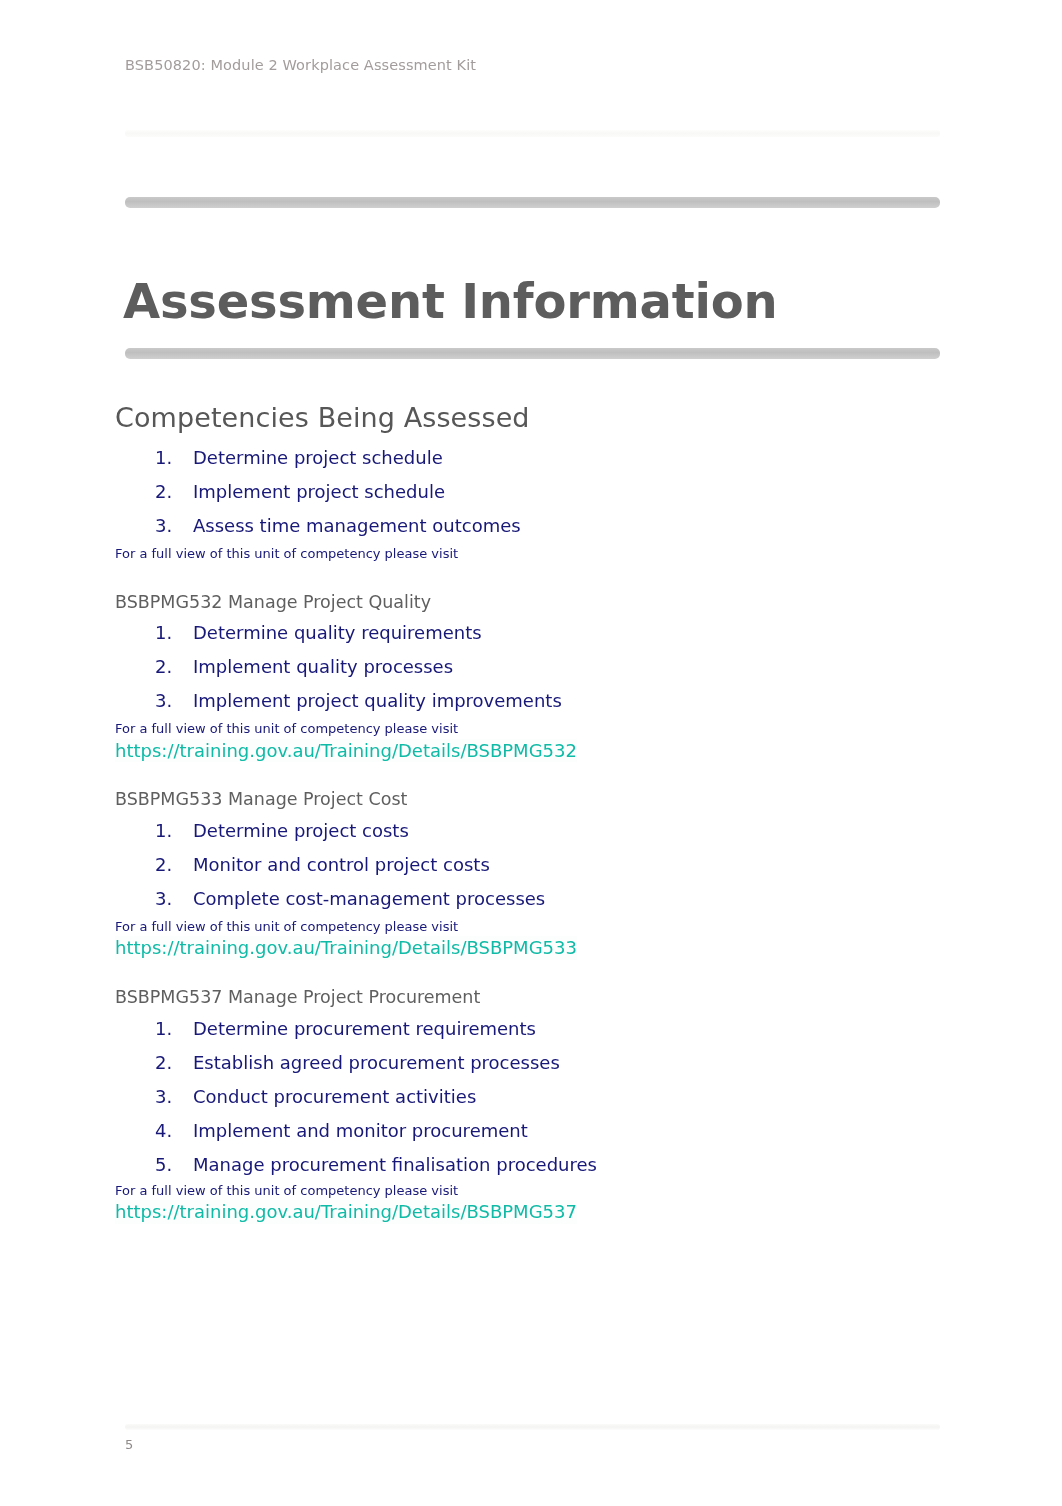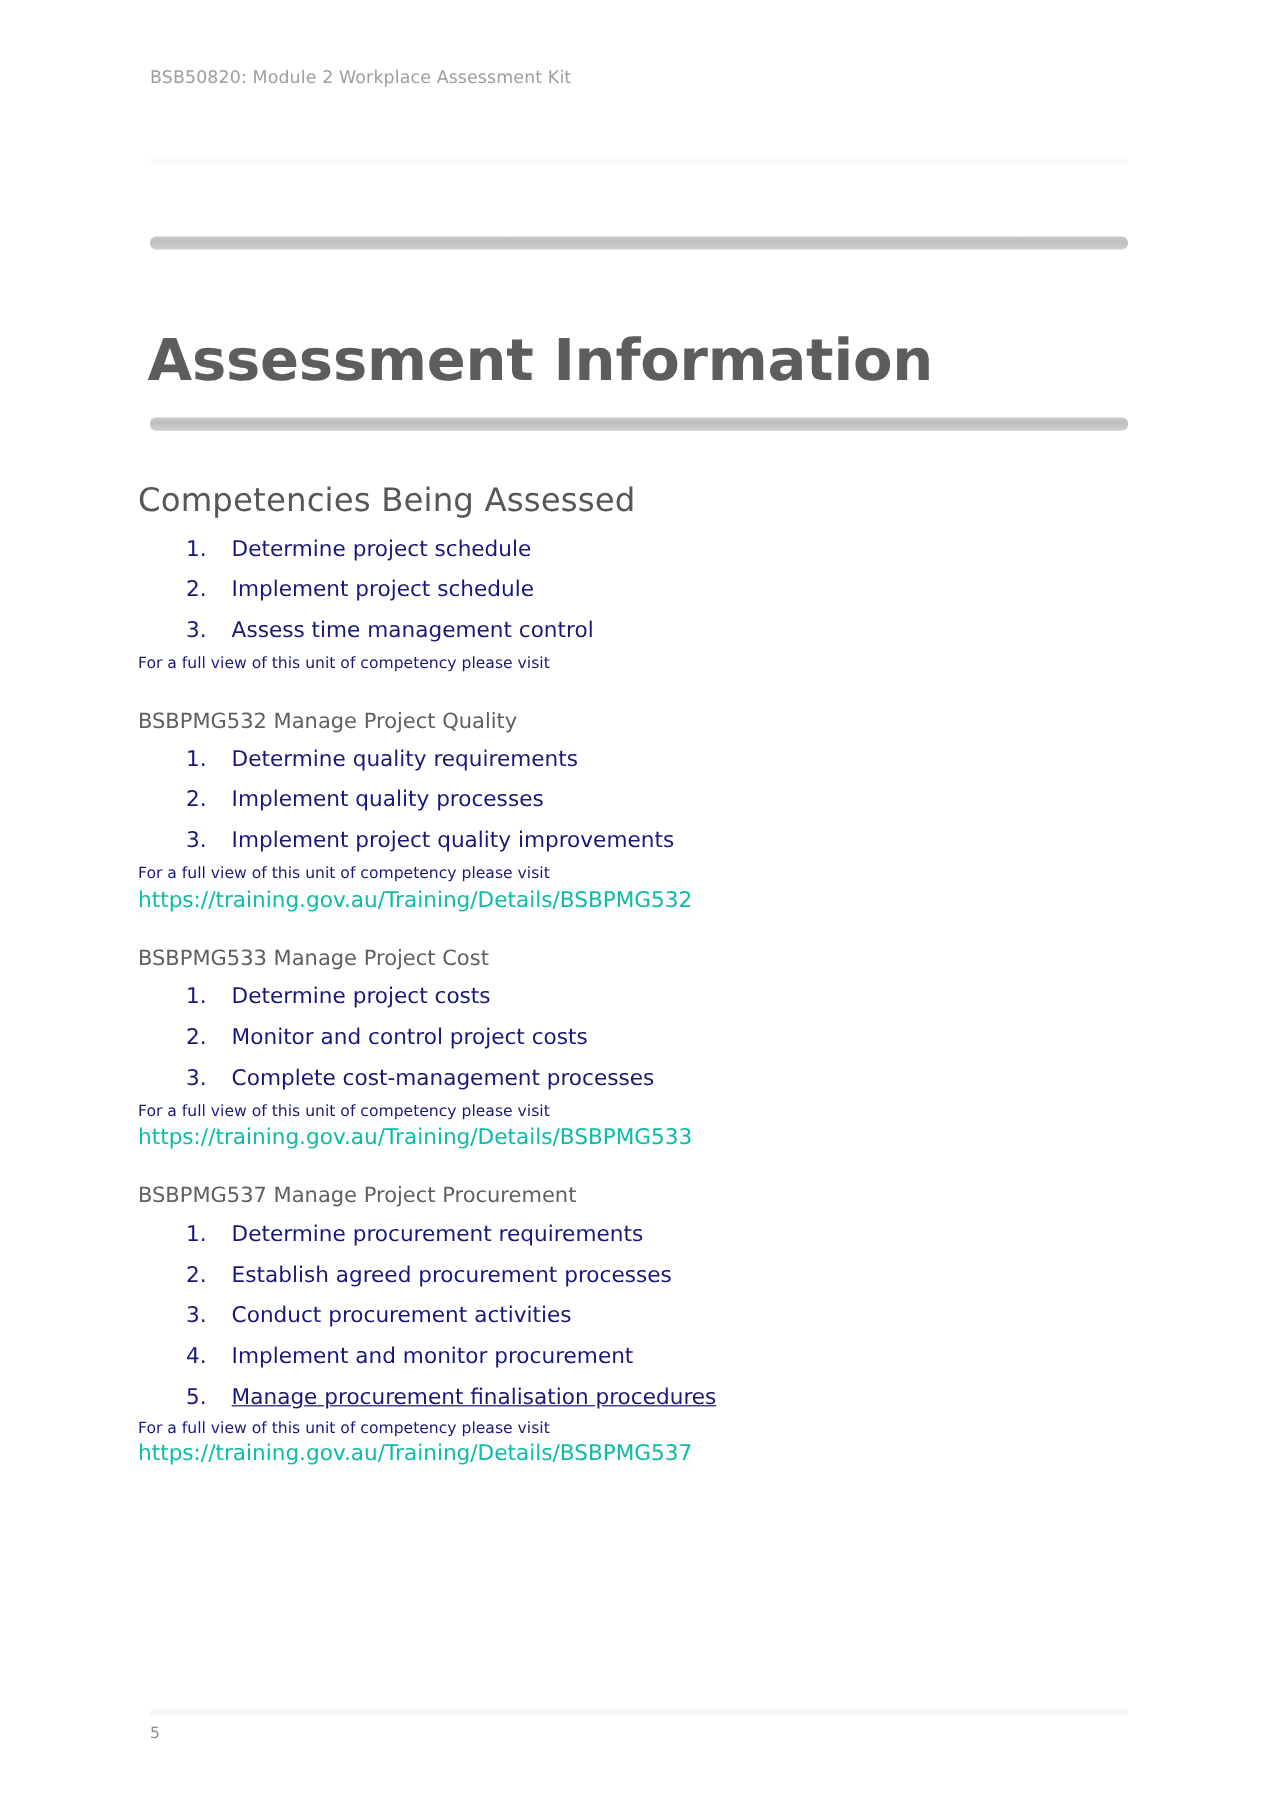--- a/index.html
+++ b/index.html
@@ -157,21 +157,20 @@
     margin-bottom: 26px;
   }
   .unit-block.first {
     margin-bottom: 28px;
   }
   .unit-block.last {
     margin-bottom: 0;
   }
   .unit-block.last ol.competency-list > li:last-child {
     margin-bottom: 0;
-    text-decoration: underline;
   }
   .unit-block.last .visit-line {
     margin-top: 2px;
   }
 
   h2.section-heading.process {
     margin: 30px 0 0 0;
   }
 
   
@@ -209,21 +208,21 @@
   <div class="rule rule-bottom"></div>
 
   <div class="content">
 
     <h2 class="section-heading">Competencies Being Assessed</h2>
 
     <div id="units-container">
         <div class="unit-block first"><ol class="competency-list">
             <li>Determine project schedule</li>
             <li>Implement project schedule</li>
-            <li>Assess time management control</li>
+            <li>Assess time management outcomes</li>
           </ol><p class="visit-line">For a full view of this unit of competency please visit</p></div>
         <div class="unit-block"><p class="unit-title">BSBPMG532 Manage Project Quality</p><ol class="competency-list">
             <li>Determine quality requirements</li>
             <li>Implement quality processes</li>
             <li>Implement project quality improvements</li>
           </ol><p class="visit-line">For a full view of this unit of competency please visit</p><a class="unit-url" href="#">https://training.gov.au/Training/Details/BSBPMG532</a></div>
         <div class="unit-block"><p class="unit-title">BSBPMG533 Manage Project Cost</p><ol class="competency-list">
             <li>Determine project costs</li>
             <li>Monitor and control project costs</li>
             <li>Complete cost-management processes</li>

